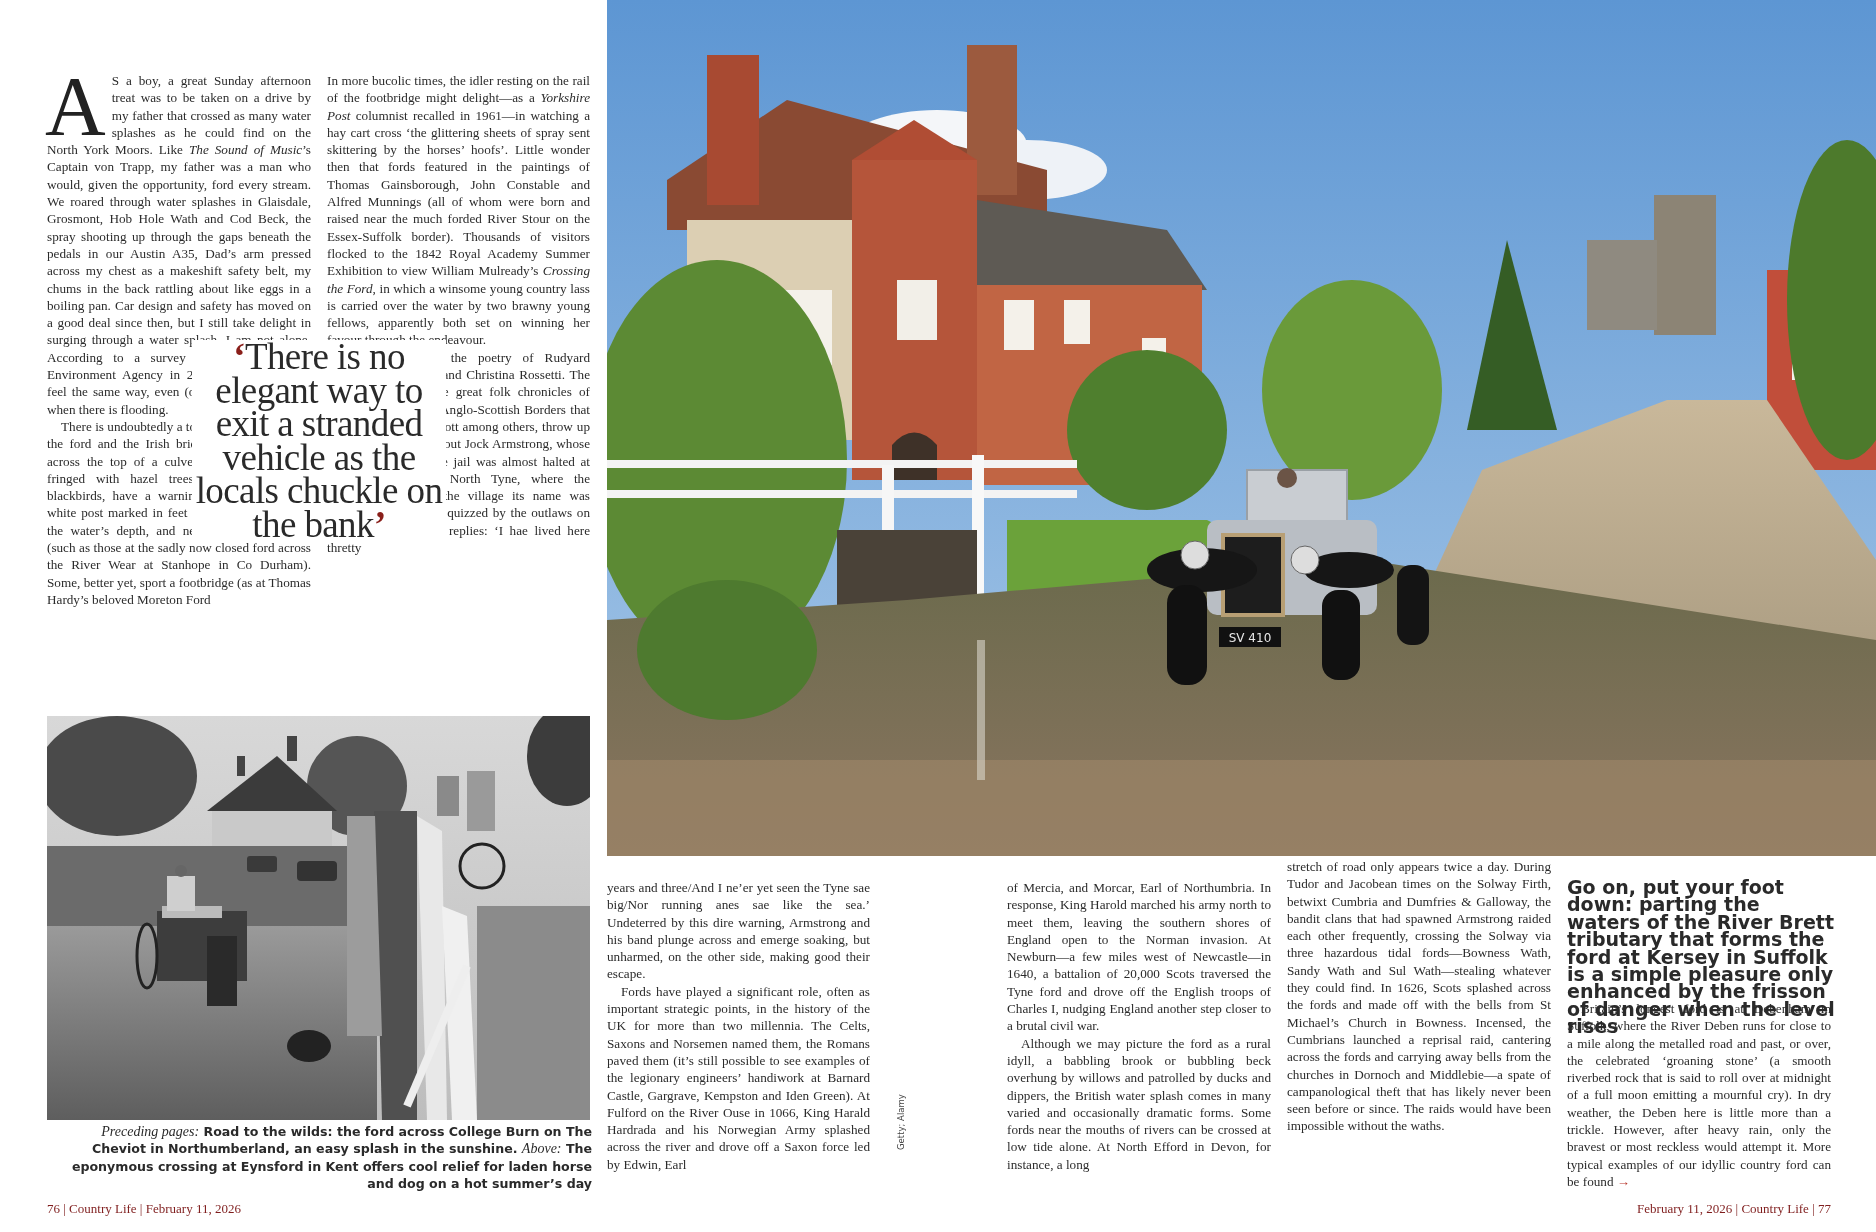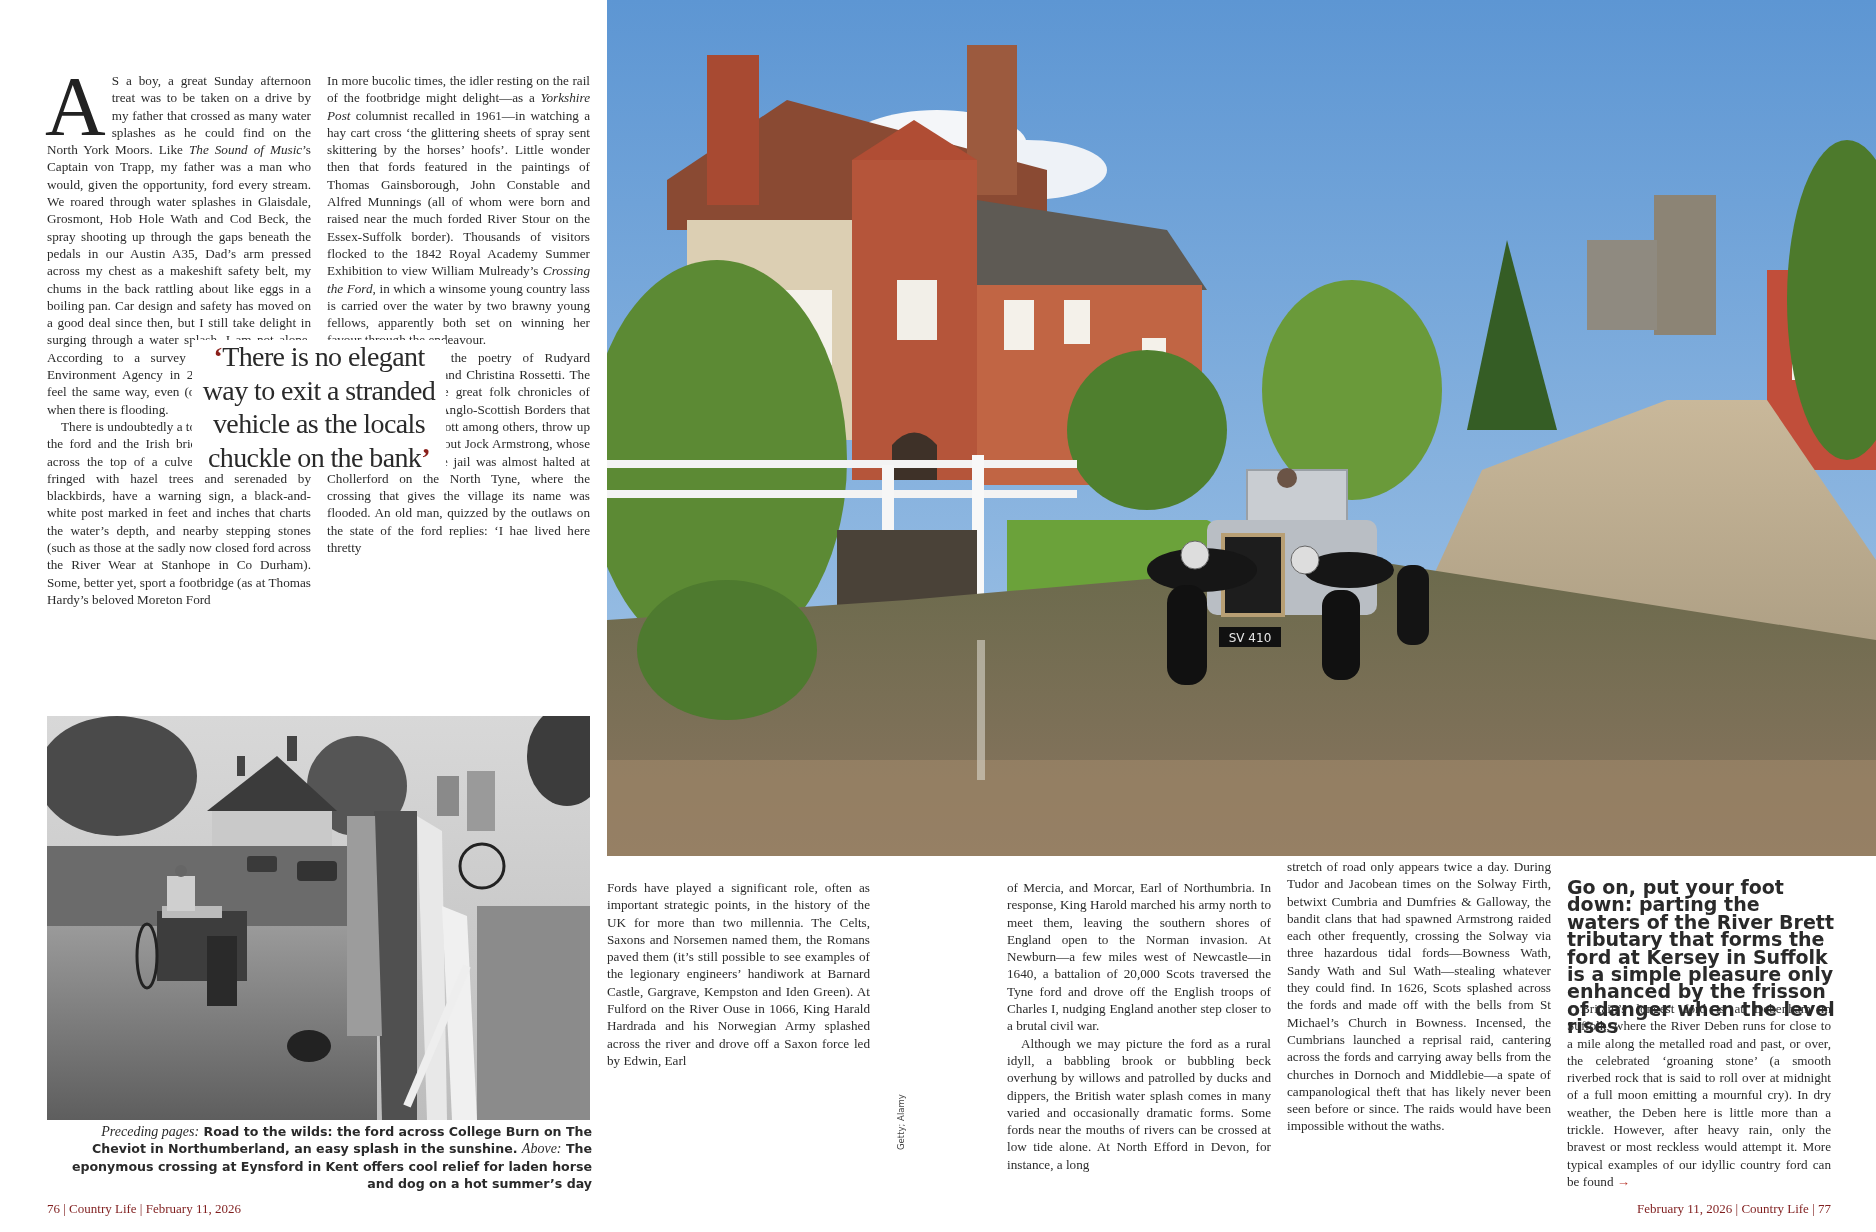--- a/index.html
+++ b/index.html
@@ -30,21 +30,21 @@
     height: 66px;
     margin: 2px 6px 0 -2px;
     color: #222;
   }
 
   
   #pullquote {
     position: absolute;
     left: 192px; top: 340px; width: 254px;
     font-family: "Liberation Serif", "DejaVu Serif", serif;
-    font-size: 28px;
+    font-size: 37px;
     line-height: 33.5px;
     text-align: center;
     color: #2a2a2a;
     letter-spacing: -0.6px;
     background: #fff;
   }
   #pullquote .q { color: #8a1f1a; font-weight: bold; }
 
   
   .photo { position: absolute; overflow: hidden; }
@@ -255,20 +255,21 @@
       <circle cx="588" cy="555" r="14" fill="#ddd" stroke="#666"></circle>
       <circle cx="698" cy="560" r="14" fill="#ddd" stroke="#666"></circle>
       <rect x="612" y="627" width="62" height="20" fill="#111"></rect>
       <text x="643" y="642" font-family="DejaVu Sans, sans-serif" font-size="12" fill="#e8e8e8" text-anchor="middle">SV 410</text>
       <circle cx="680" cy="478" r="10" fill="#6b5446"></circle>
     </g>
   </svg>
 </div>
 
 <div id="col3" class="col">
+  <p>years and three/And I ne’er yet seen the Tyne sae big/Nor running anes sae like the sea.’ Undeterred by this dire warning, Armstrong and his band plunge across and emerge soaking, but unharmed, on the other side, making good their escape.</p>
   <p>Fords have played a significant role, often as important strategic points, in the history of the UK for more than two millennia. The Celts, Saxons and Norsemen named them, the Romans paved them (it’s still possible to see examples of the legionary engineers’ handiwork at Barnard Castle, Gargrave, Kempston and Iden Green). At Fulford on the River Ouse in 1066, King Harald Hardrada and his Norwegian Army splashed across the river and drove off a Saxon force led by Edwin, Earl</p>
 </div>
 
 <div id="credit">Getty; Alamy</div>
 
 <div id="col4" class="col">
   <p>of Mercia, and Morcar, Earl of Northumbria. In response, King Harold marched his army north to meet them, leaving the southern shores of England open to the Norman invasion. At Newburn—a few miles west of Newcastle—in 1640, a battalion of 20,000 Scots traversed the Tyne ford and drove off the English troops of Charles I, nudging England another step closer to a brutal civil war.</p>
   <p>Although we may picture the ford as a rural idyll, a babbling brook or bubbling beck overhung by willows and patrolled by ducks and dippers, the British water splash comes in many varied and occasionally dramatic forms. Some fords near the mouths of rivers can be crossed at low tide alone. At North Efford in Devon, for instance, a long</p>
 </div>
 

